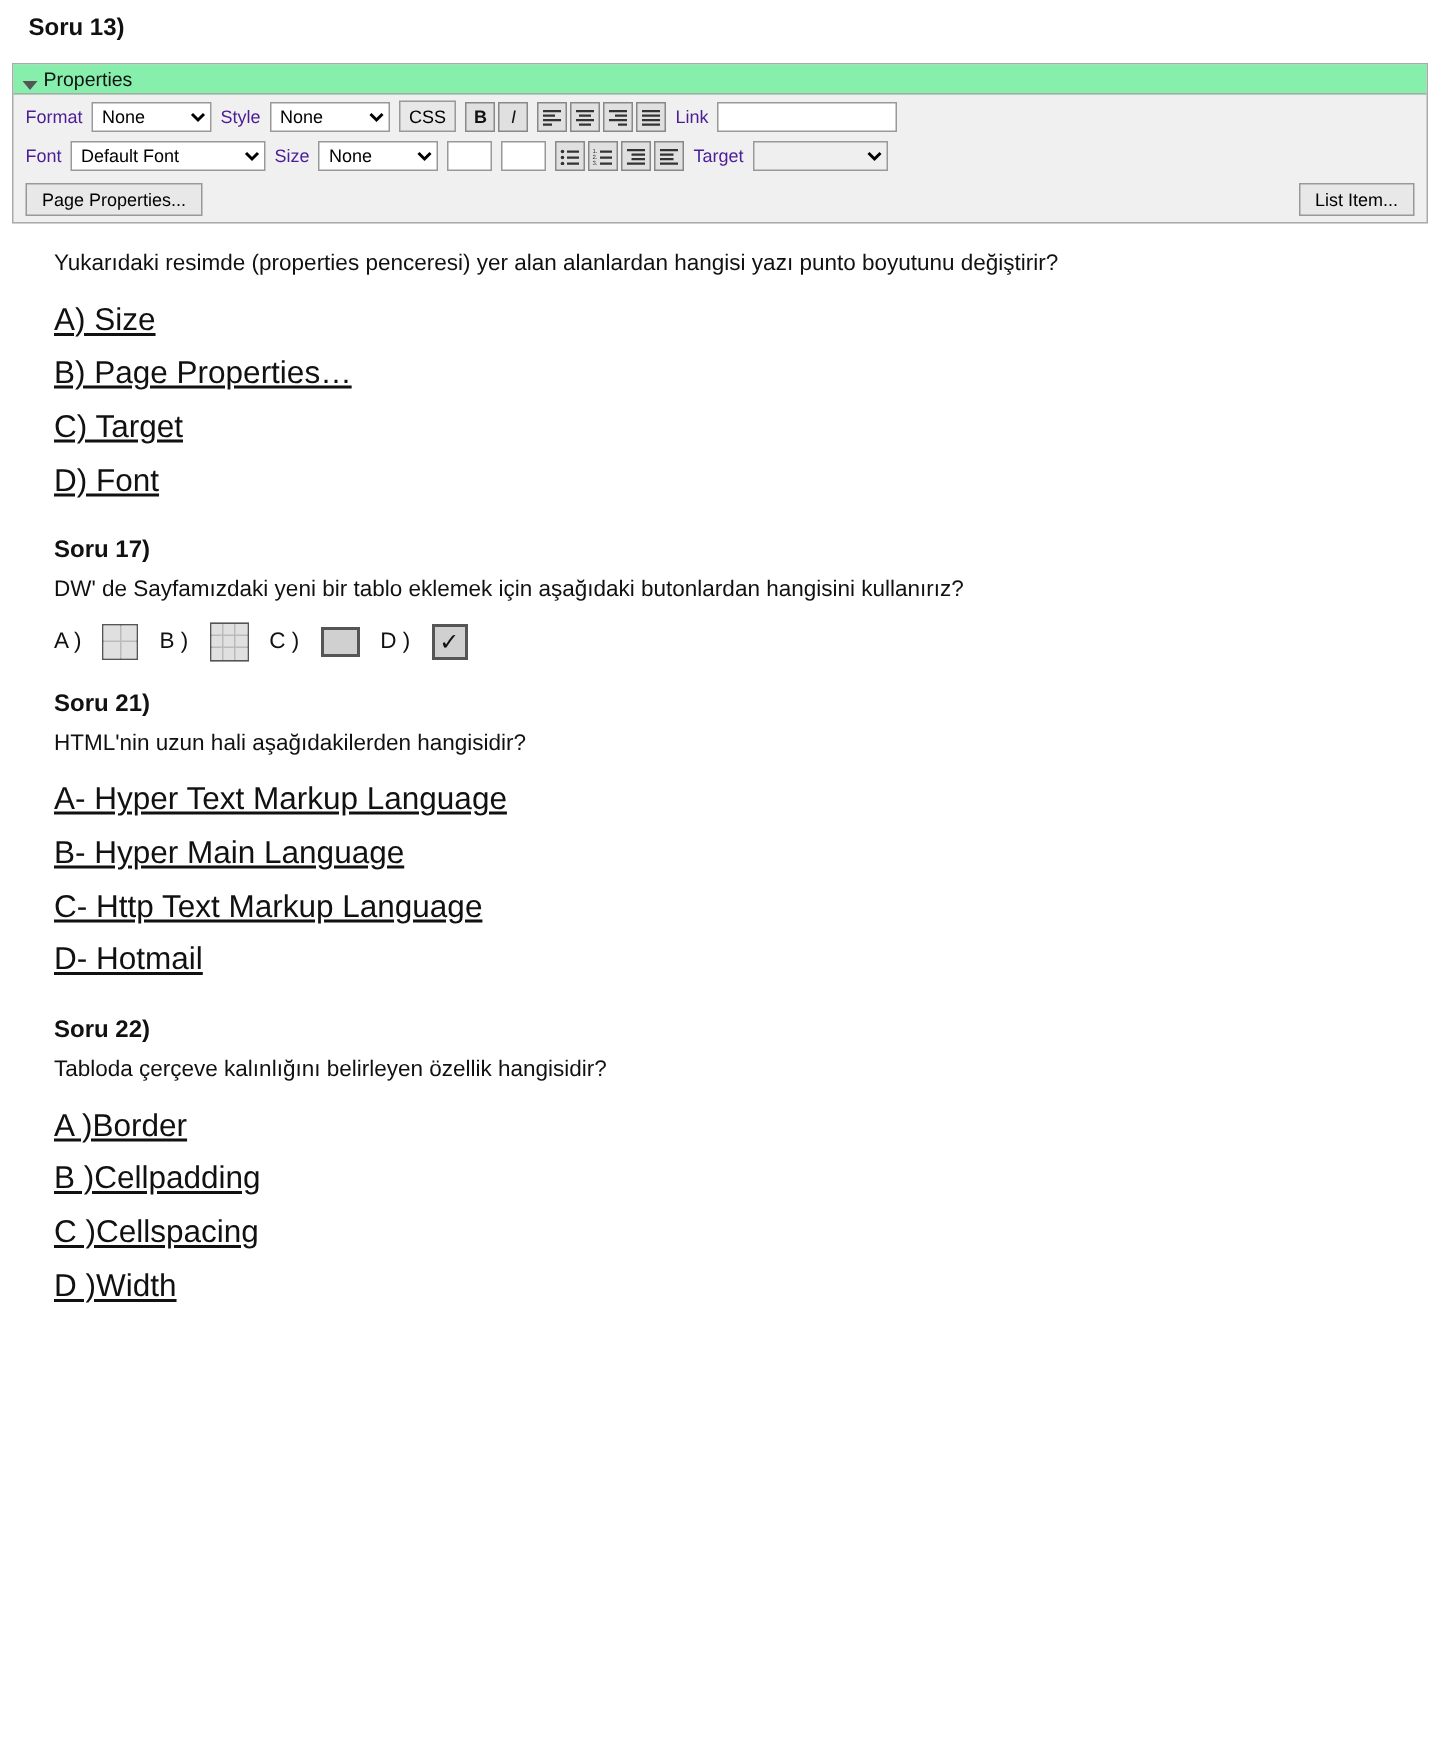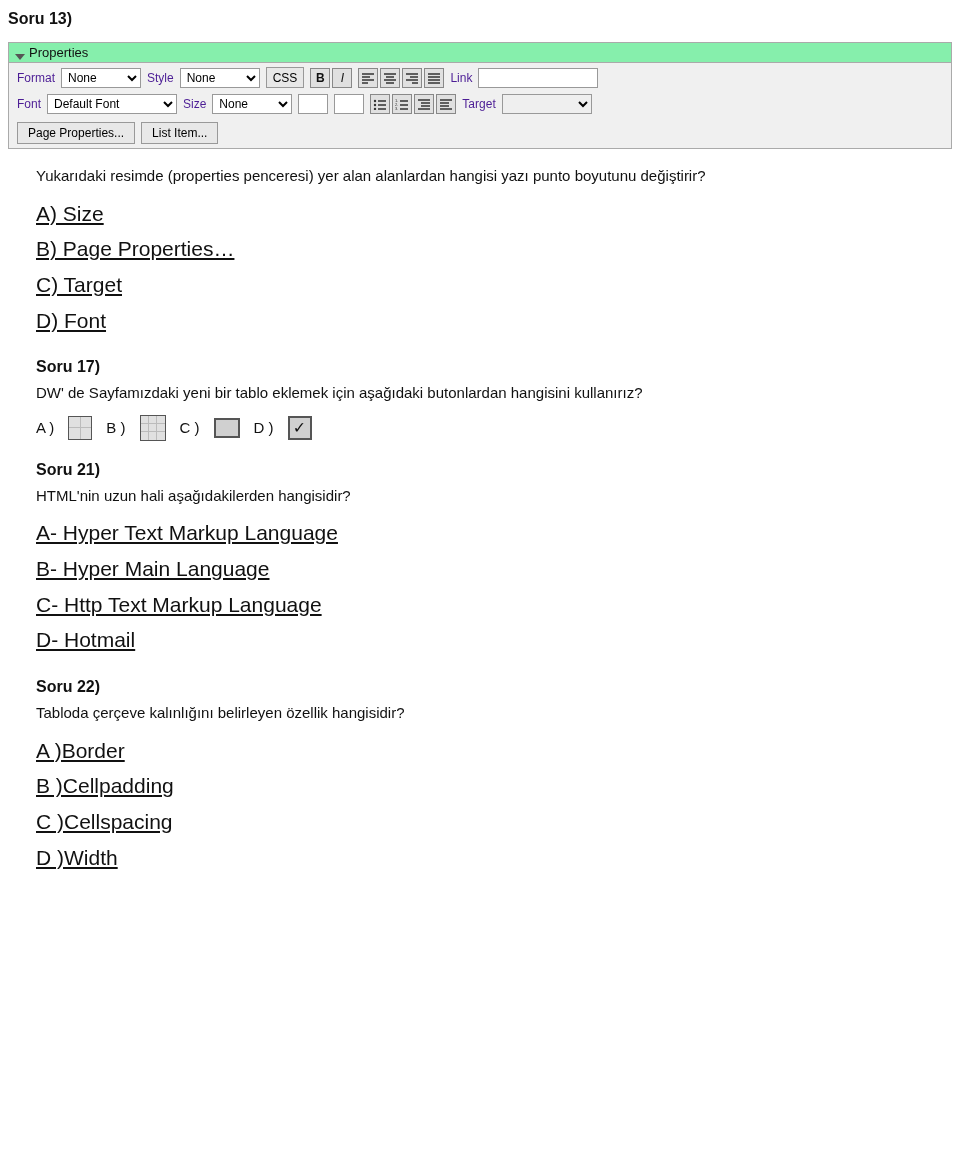--- a/index.html
+++ b/index.html
@@ -143,23 +143,23 @@
       cursor: pointer;
       font-size: 10px;
     }
 
     .target-label { font-size: 12px; }
     .target-select { width: 90px; height: 20px; font-size: 12px; border: 1px solid #999; }
 
     .props-bottom-row {
       display: flex;
       align-items: center;
-      justify-content: flex-start;
+      justify-content: space-between;
       padding: 4px 8px;
-      gap: 6px;
+      gap: 20px;
     }
     .page-props-btn, .list-item-btn {
       font-size: 12px;
       height: 22px;
       border: 1px solid #999;
       background: #e8e8e8;
       padding: 0 10px;
       cursor: pointer;
     }
 
@@ -200,21 +200,21 @@
 
     .icon-label {
       font-size: 15px;
     }
   </style>
 </head>
 <body>
 
 <div class="page-wrapper">
 
-  <div style="padding: 10px 20px 6px 8px;">
+  <div style="padding: 10px 20px 6px 19px;">
     <span class="question-title">Soru 13)</span>
   </div>
 
   <div class="properties-panel">
     <div class="properties-title">
       <span class="triangle-icon"></span>
       <span>Properties</span>
     </div>
 
     <div class="props-row">

